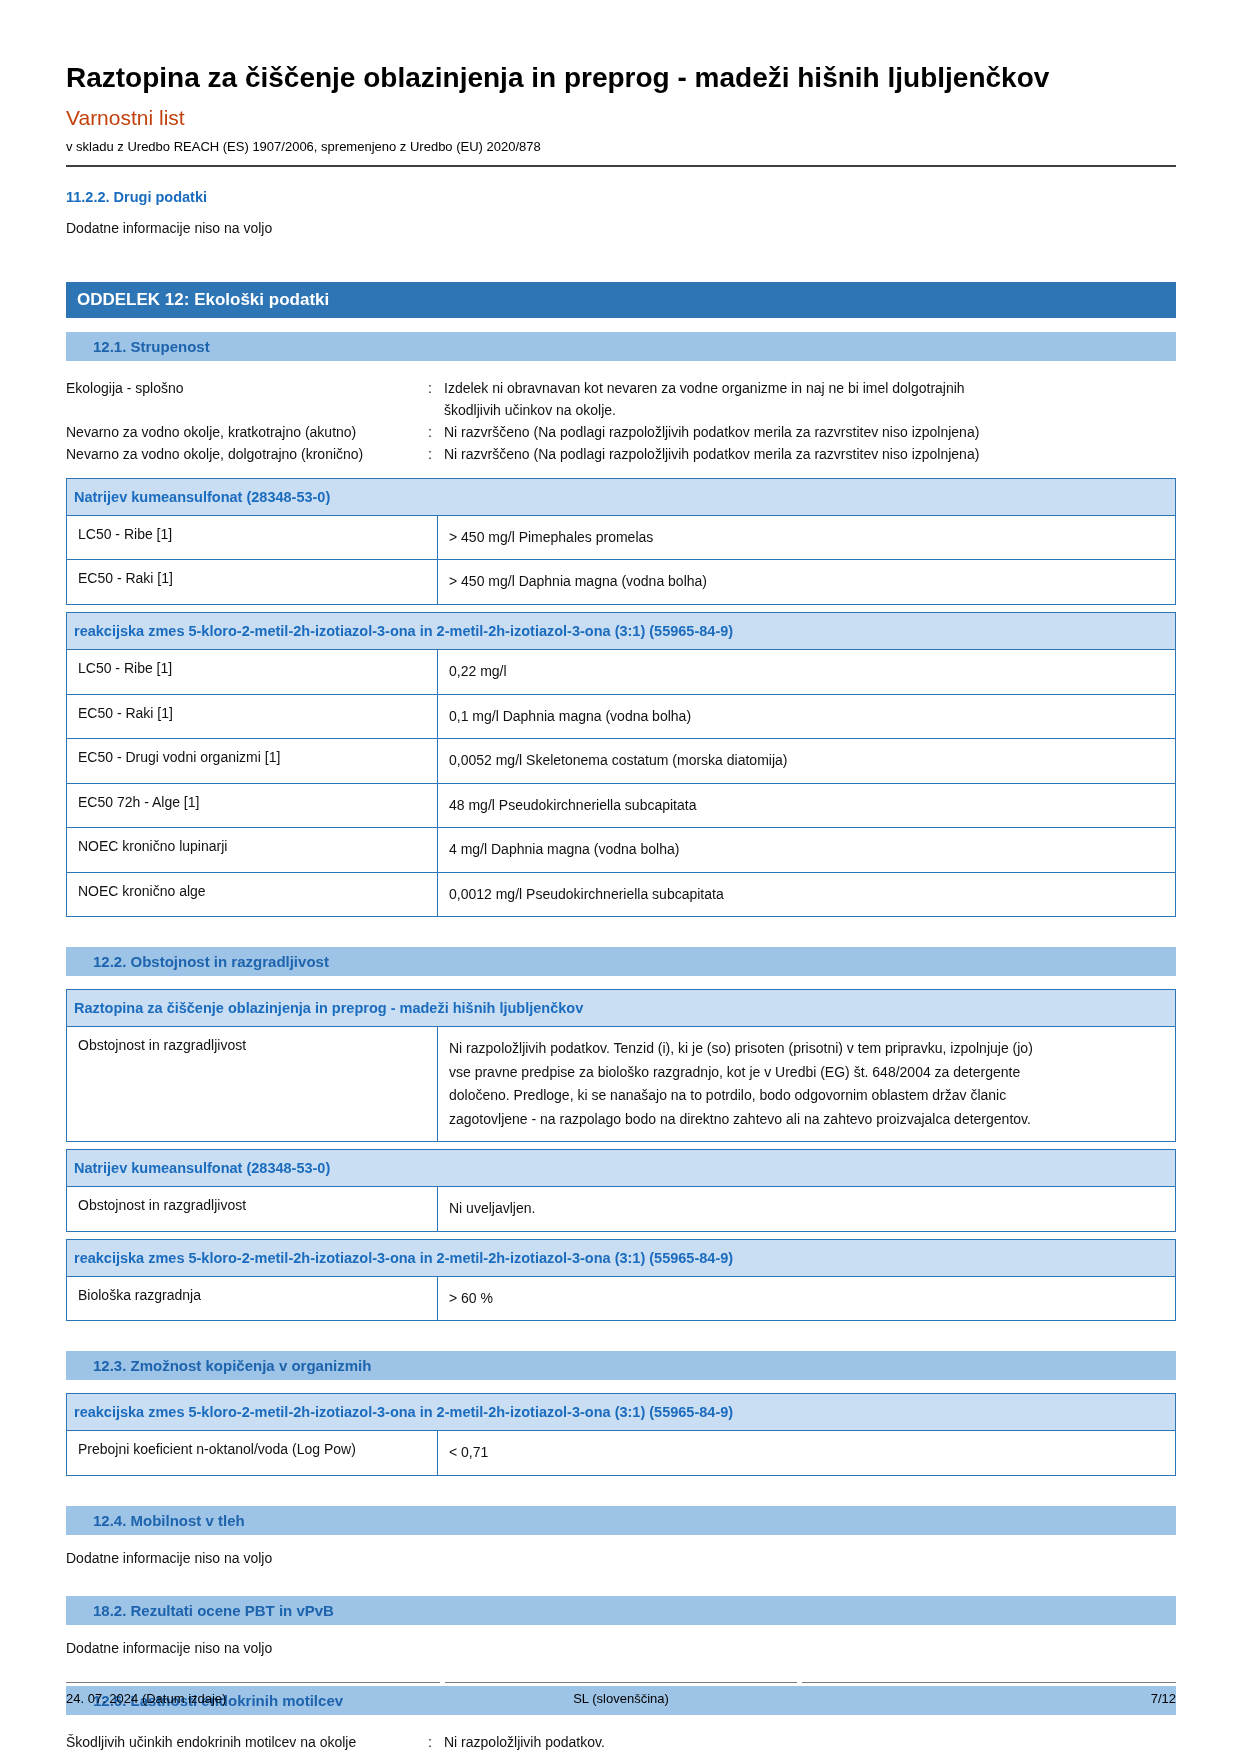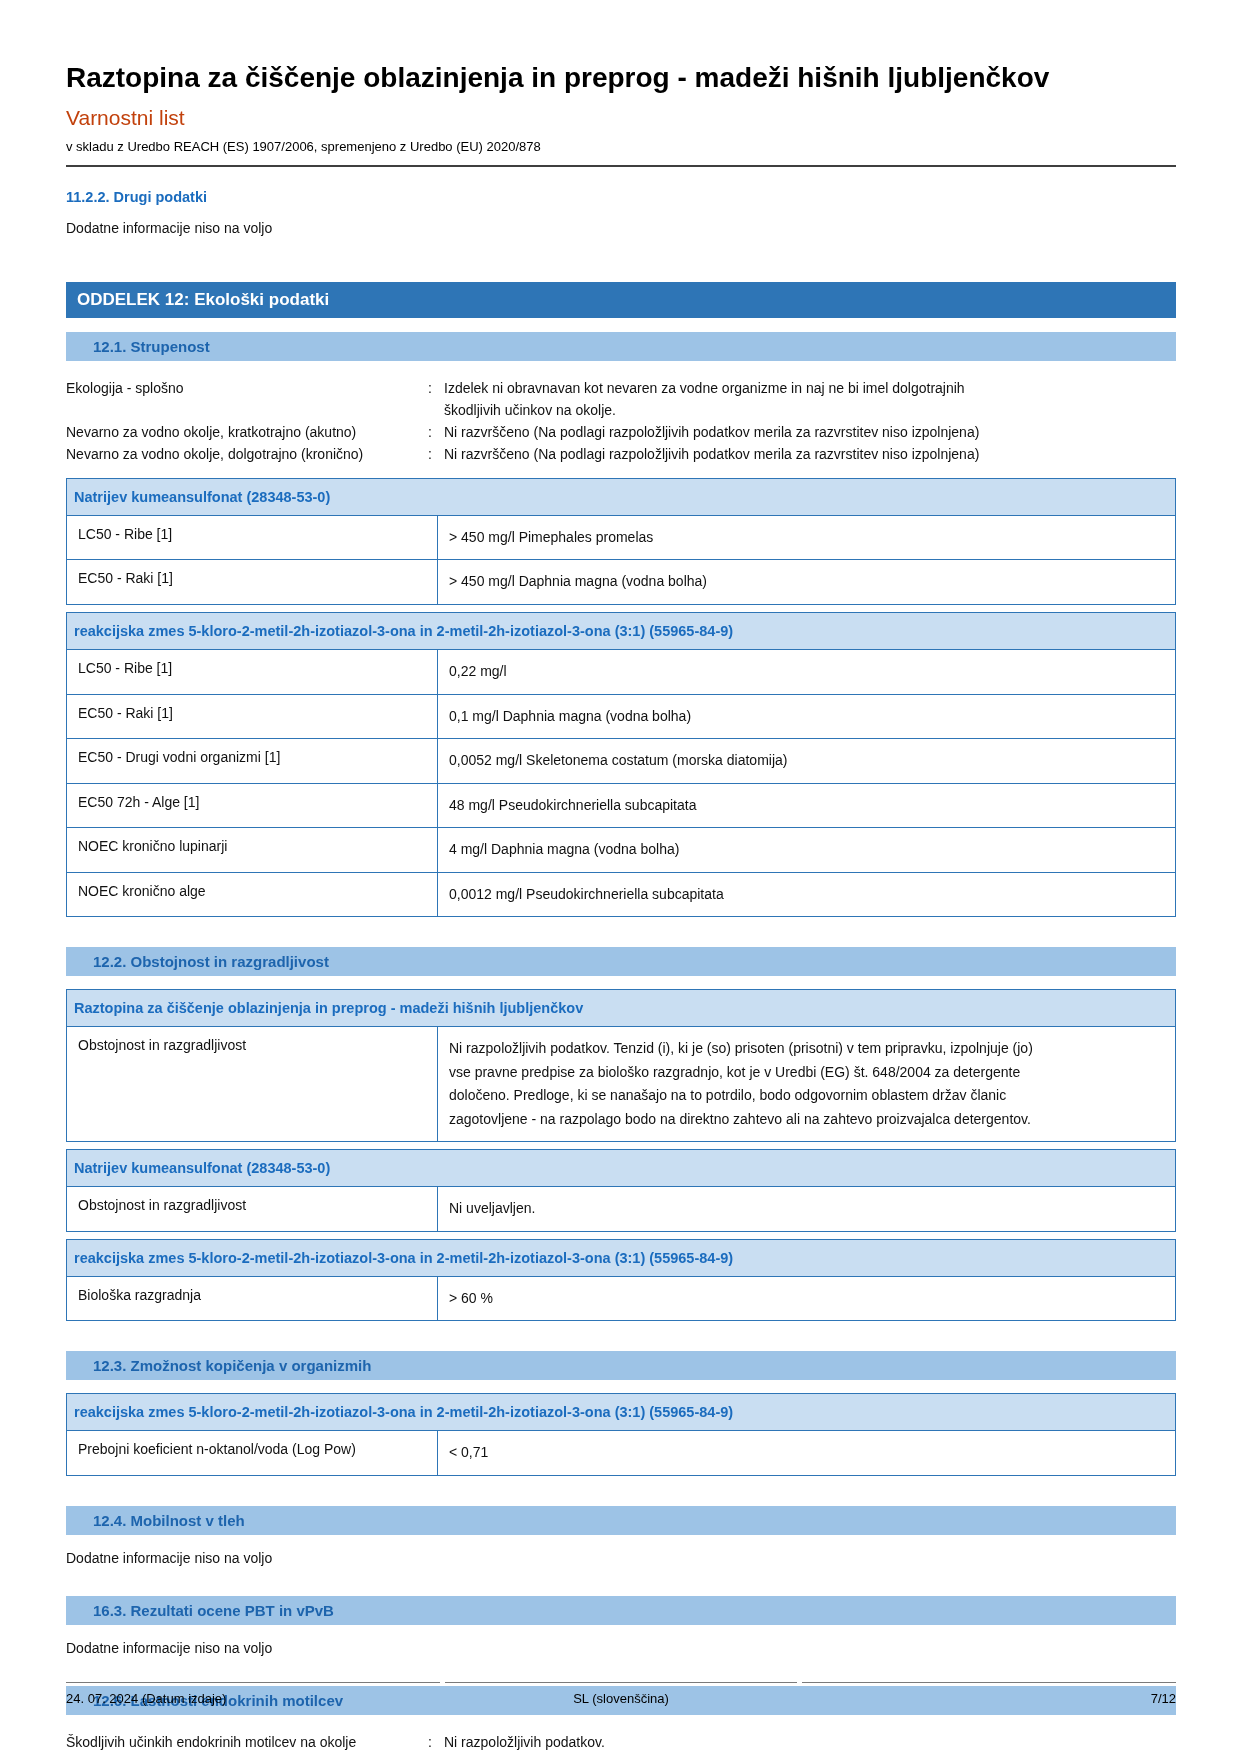--- a/index.html
+++ b/index.html
@@ -180,21 +180,21 @@
       <div class="dtable-row">
         <div class="c1">Prebojni koeficient n-oktanol/voda (Log Pow)</div>
         <div class="c2">&lt; 0,71</div>
       </div>
     </div>
   </div>
 
   <div class="banner-light gap-lg">12.4. Mobilnost v tleh</div>
   <div class="plain-line">Dodatne informacije niso na voljo</div>
 
-  <div class="banner-light gap-lg">16.3. Rezultati ocene PBT in vPvB</div>
+  <div class="banner-light gap-lg">18.2. Rezultati ocene PBT in vPvB</div>
   <div class="plain-line">Dodatne informacije niso na voljo</div>
 
   <div class="banner-light gap-lg">12.6. Lastnosti endokrinih motilcev</div>
   <div class="kv-block">
     <div class="kv-row">
       <div class="kv-label">Škodljivih učinkih endokrinih motilcev na okolje</div>
       <div class="kv-colon">:</div>
       <div class="kv-value">Ni razpoložljivih podatkov.</div>
     </div>
   </div>

